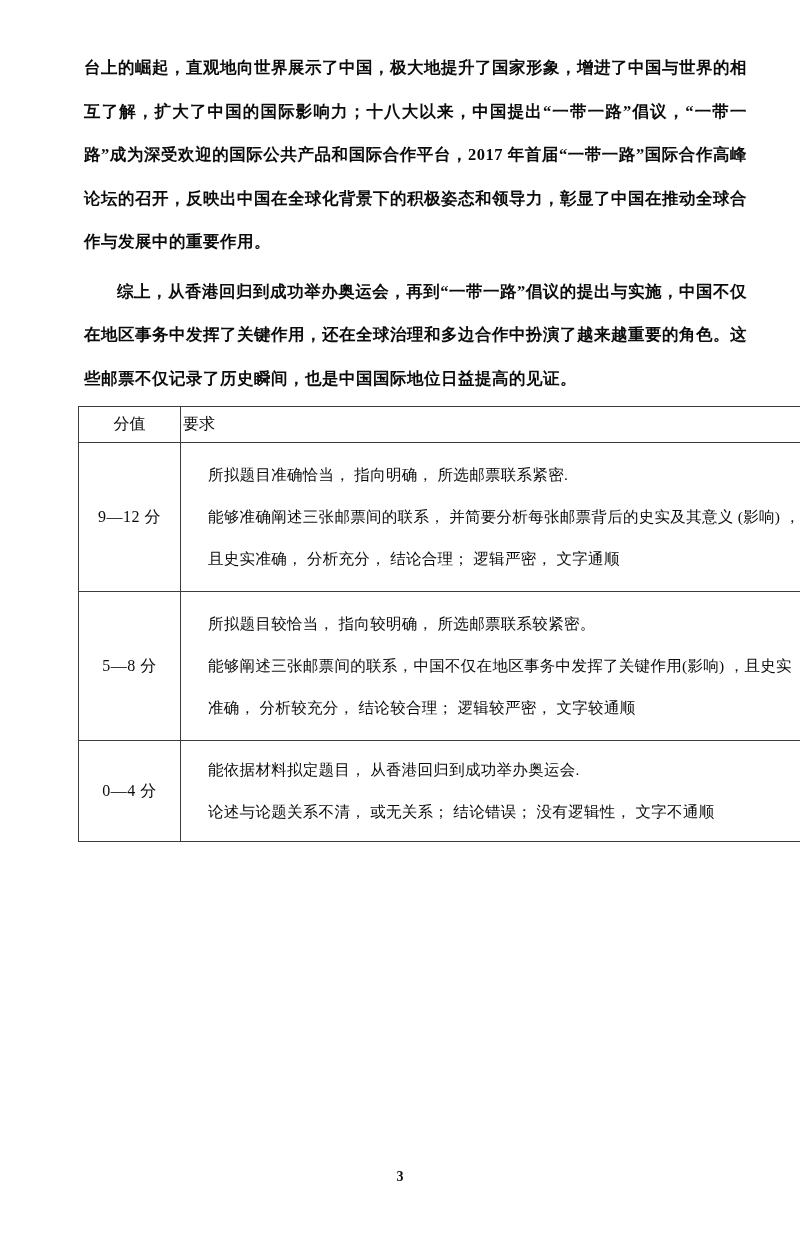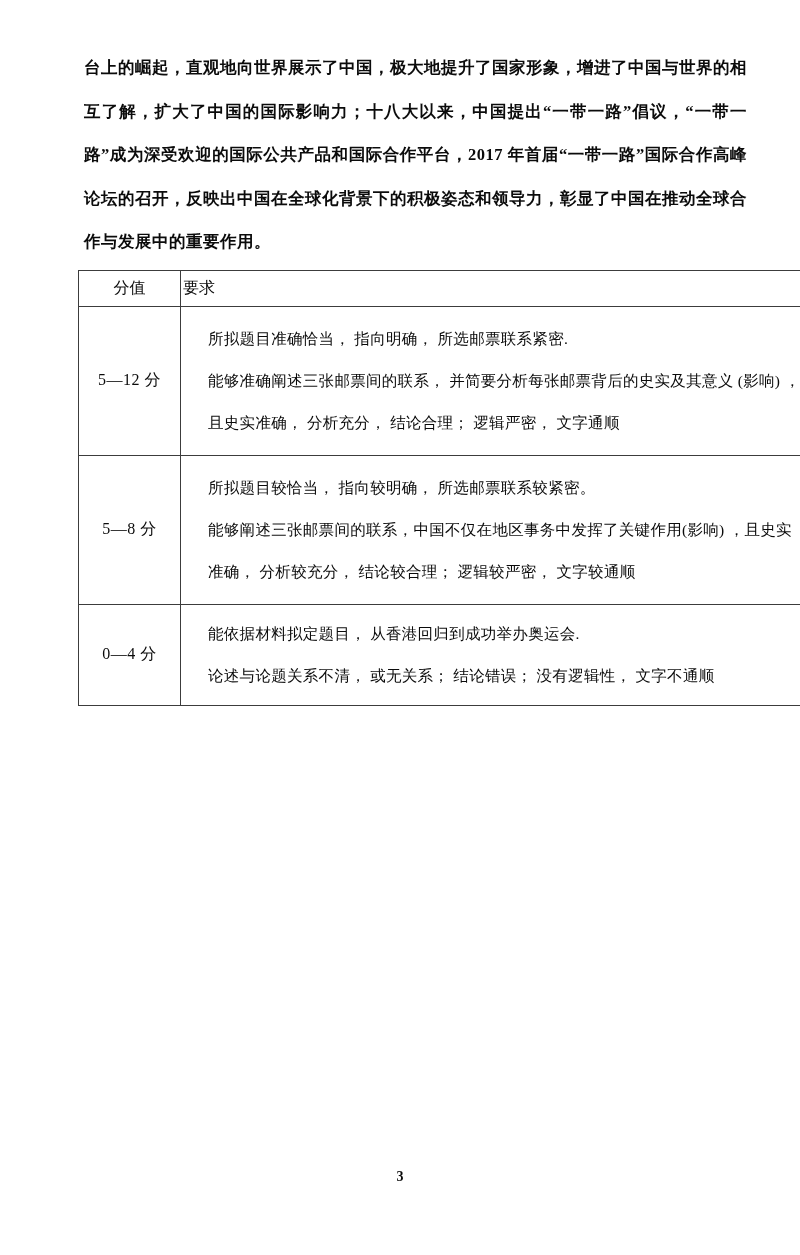--- a/index.html
+++ b/index.html
@@ -89,33 +89,34 @@
   }
 </style>
 </head>
 <body>
 
 <div class="page">
   <div class="content">
 
     <div class="body-text">
       <p class="para">台上的崛起，直观地向世界展示了中国，极大地提升了国家形象，增进了中国与世界的相互了解，扩大了中国的国际影响力；十八大以来，中国提出“一带一路”倡议，“一带一路”成为深受欢迎的国际公共产品和国际合作平台，2017 年首届“一带一路”国际合作高峰论坛的召开，反映出中国在全球化背景下的积极姿态和领导力，彰显了中国在推动全球合作与发展中的重要作用。</p>
+      <p class="para indent">综上，从香港回归到成功举办奥运会，再到“一带一路”倡议的提出与实施，中国不仅在地区事务中发挥了关键作用，还在全球治理和多边合作中扮演了越来越重要的角色。这些邮票不仅记录了历史瞬间，也是中国国际地位日益提高的见证。</p>
     </div>
 
 
     <table class="rubric">
       <thead>
         <tr>
           <th class="col-score">分值</th>
           <th class="col-req">要求</th>
         </tr>
       </thead>
       <tbody>
         <tr class="row-tall">
-          <td class="score-cell">5—12 分</td>
+          <td class="score-cell">9—12 分</td>
           <td class="req-cell">
             <p>所拟题目准确恰当， 指向明确， 所选邮票联系紧密.</p>
             <p>能够准确阐述三张邮票间的联系， 并简要分析每张邮票背后的史实及其意义 (影响) ，且史实准确， 分析充分， 结论合理； 逻辑严密， 文字通顺</p>
           </td>
         </tr>
         <tr class="row-tall">
           <td class="score-cell">5—8 分</td>
           <td class="req-cell">
             <p>所拟题目较恰当， 指向较明确， 所选邮票联系较紧密。</p>
             <p>能够阐述三张邮票间的联系，中国不仅在地区事务中发挥了关键作用(影响) ，且史实准确， 分析较充分， 结论较合理； 逻辑较严密， 文字较通顺</p>

